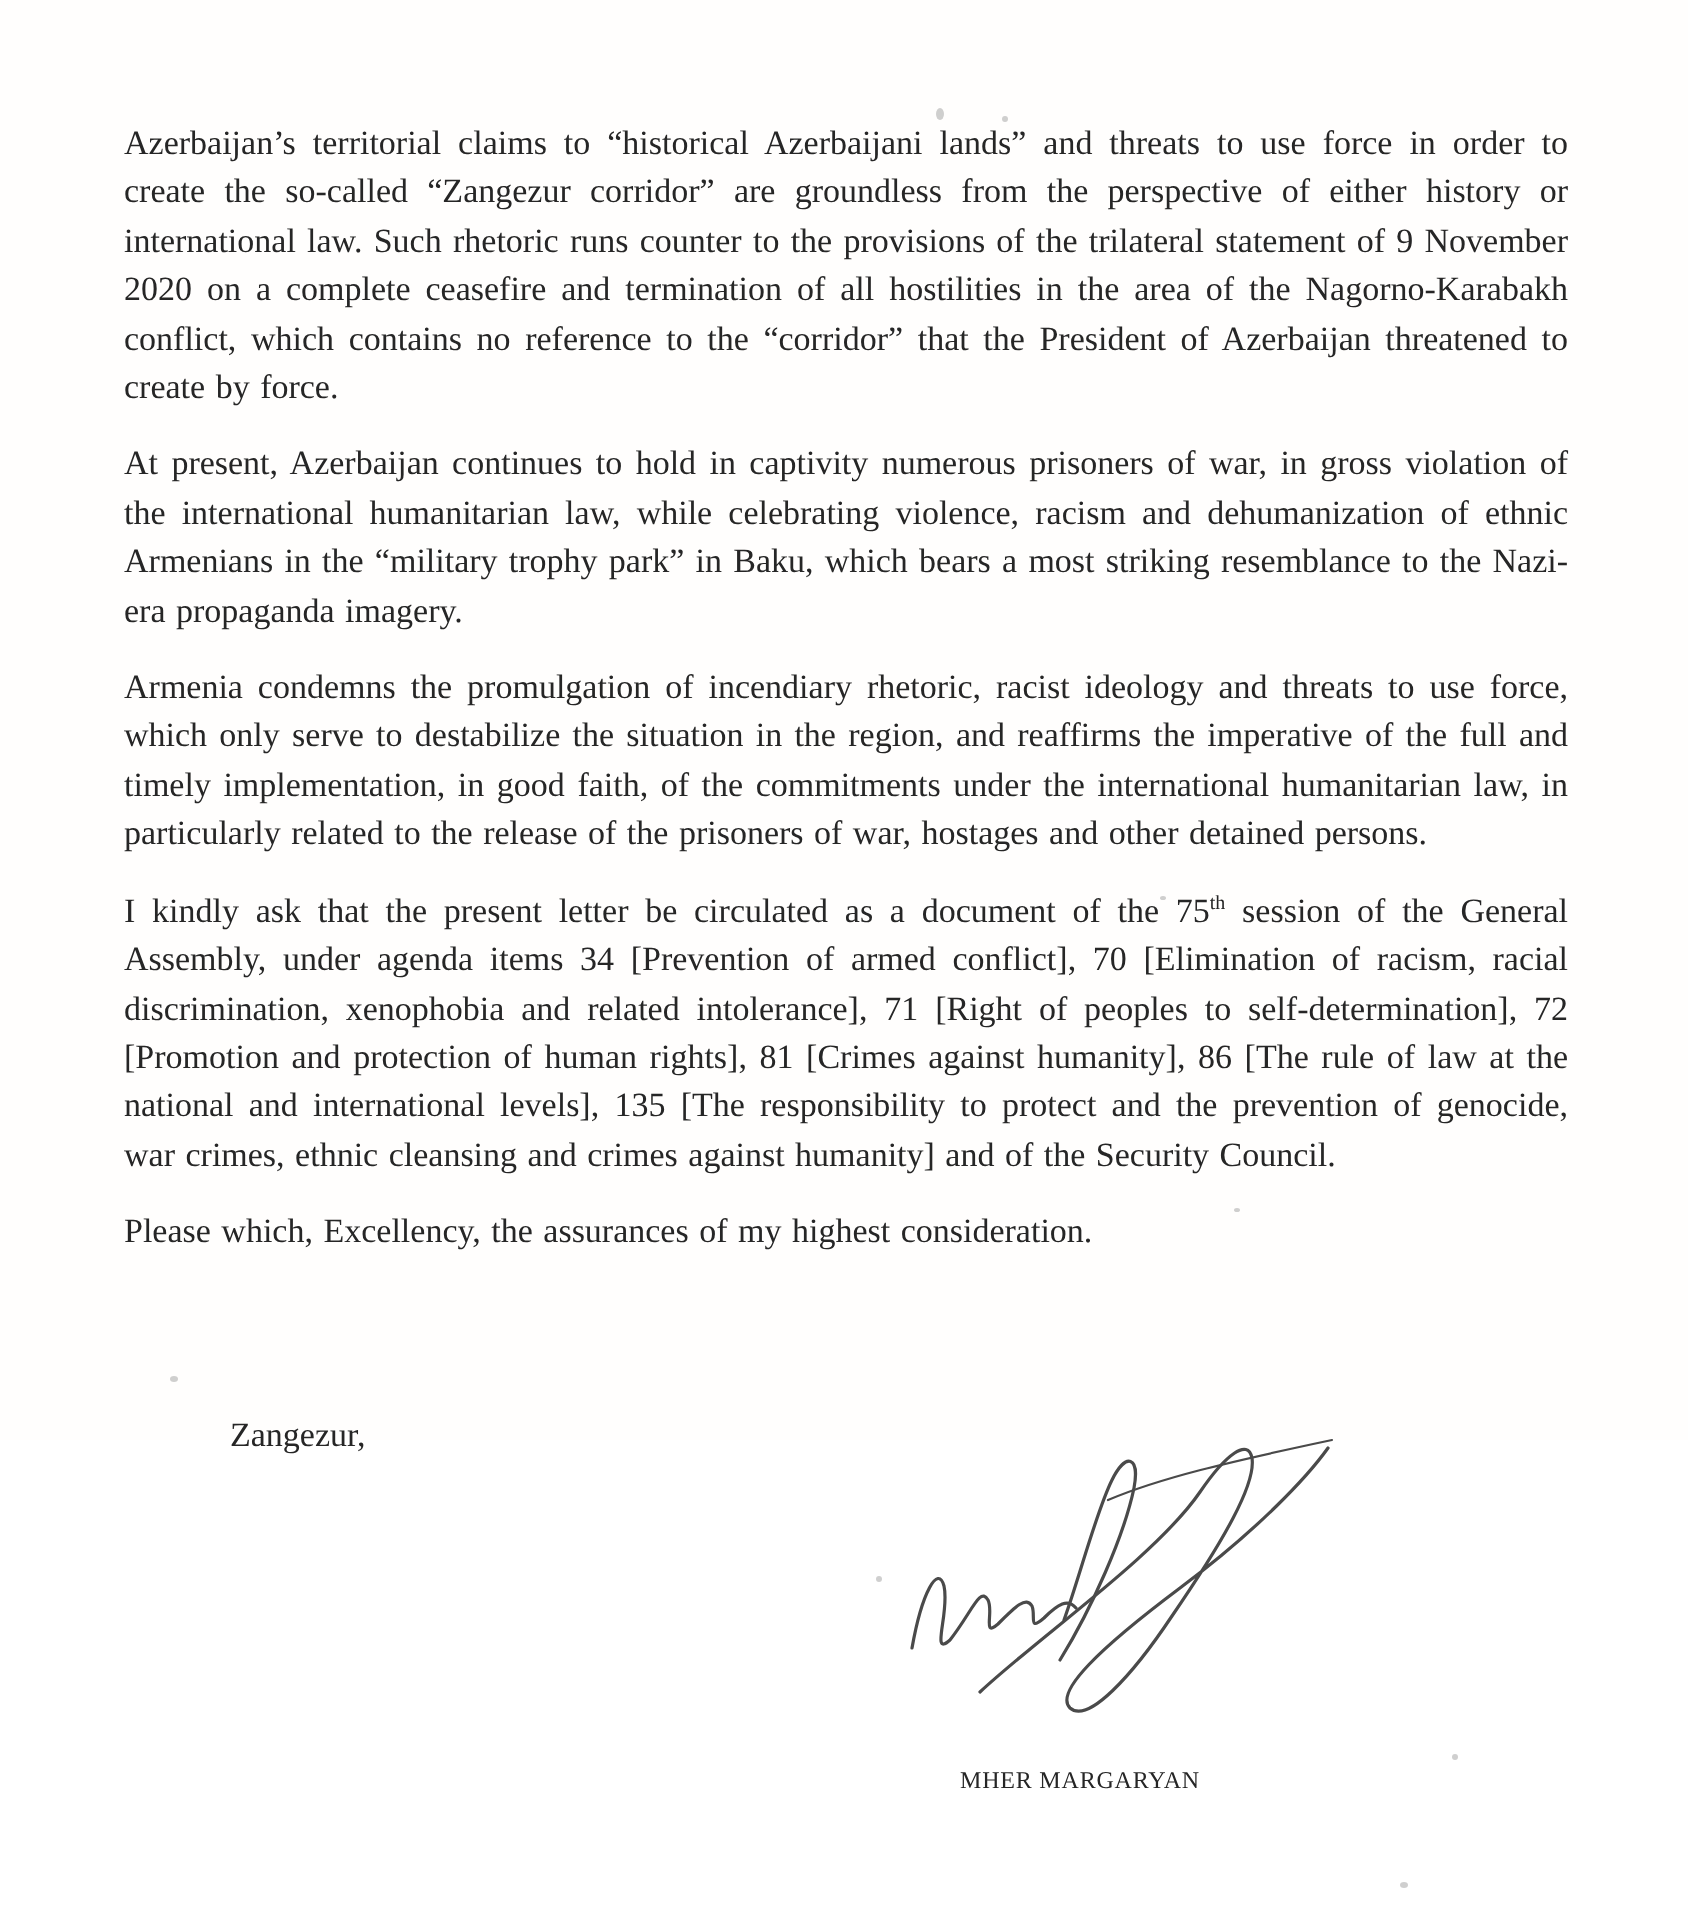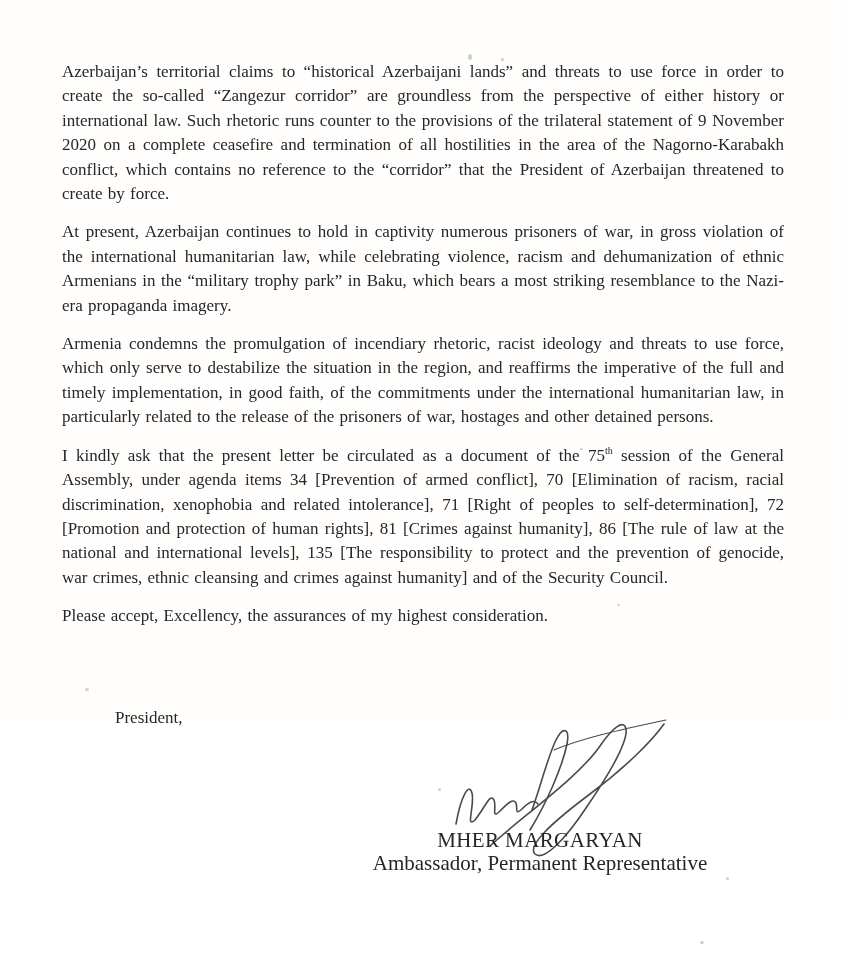--- a/index.html
+++ b/index.html
@@ -38,24 +38,24 @@
     font-size: 17px;
   }
   .signature-wrap {
     position: absolute;
     left: 428px; top: 696px;
     width: 244px; height: 180px;
   }
   .signature-wrap svg { display: block; }
   .sig-block {
     position: absolute;
-    left: 340px; top: 829px;
+    left: 340px; top: 879px;
     width: 400px;
     text-align: center;
-    font-size: 21px;
+    font-size: 12px;
     line-height: 23px;
   }
   .sig-name { letter-spacing: 0.4px; }
   .art {
     position: absolute;
     background: #a8a8a8;
     border-radius: 50%;
     opacity: 0.55;
   }
 </style>
@@ -63,41 +63,40 @@
 <body>
 
 <div class="page">
 
   <div class="body-text">
 
   <p class="para"><span>Azerbaijan’s territorial claims to “historical Azerbaijani lands” and threats to use force in order to create the so-called “Zangezur corridor” are groundless from the perspective of either history or international law. Such rhetoric runs counter to the provisions of the trilateral statement of 9 November 2020 on a complete ceasefire and termination of all hostilities in the area of the Nagorno-Karabakh conflict, which contains no reference to the “corridor” that the President of Azerbaijan threatened to create by force.</span></p>
       <p class="para"><span>At present, Azerbaijan continues to hold in captivity numerous prisoners of war, in gross violation of the international humanitarian law, while celebrating violence, racism and dehumanization of ethnic Armenians in the “military trophy park” in Baku, which bears a most striking resemblance to the Nazi-era propaganda imagery.</span></p>
       <p class="para"><span>Armenia condemns the promulgation of incendiary rhetoric, racist ideology and threats to use force, which only serve to destabilize the situation in the region, and reaffirms the imperative of the full and timely implementation, in good faith, of the commitments under the international humanitarian law, in particularly related to the release of the prisoners of war, hostages and other detained persons.</span></p>
       <p class="para"><span>I kindly ask that the present letter be circulated as a document of the 75</span><sup>th</sup><span> session of the General Assembly, under agenda items 34 </span><span class="it">[Prevention of armed conflict]</span><span>, 70 </span><span class="it">[Elimination of racism, racial discrimination, xenophobia and related intolerance</span><span>], 71 </span><span class="it">[Right of peoples to self-determination]</span><span>, 72 </span><span class="it">[Promotion and protection of human rights]</span><span>, 81 </span><span class="it">[Crimes against humanity]</span><span>, 86 </span><span class="it">[The rule of law at the national and international levels]</span><span>, 135 </span><span class="it">[The responsibility to protect and the prevention of genocide, war crimes, ethnic cleansing and crimes against humanity]</span><span> and of the Security Council.</span></p>
-      <p class="para"><span>Please accept, Excellency, the assurances of my highest consideration.</span></p>
+      <p class="para"><span>Please which, Excellency, the assurances of my highest consideration.</span></p>
     </div>
 
-  <div class="sincerely body-sincerely" style="position:absolute; left:62px; top:676px;">President,</div>
+  <div class="sincerely body-sincerely" style="position:absolute; left:62px; top:676px;">Zangezur,</div>
 
   <div class="signature-wrap">
     <svg width="244" height="180" viewBox="0 0 244 180" xmlns="http://www.w3.org/2000/svg" fill="none" stroke="#4a4a4a" stroke-width="1.6" stroke-linecap="round">
 
       <path d="M28 128 C33 100 41 86 44 97 C47 110 37 133 47 124 C58 110 62 97 66 104 C69 110 63 123 71 116 C80 107 85 102 88 107 C90 112 86 120 94 113 C101 106 106 103 110 108"></path>
 
       <path d="M104 114 C112 92 120 60 128 44 C135 30 142 32 139 48 C134 72 118 108 102 134"></path>
 
       <path d="M62 150 C92 122 150 82 172 50 C185 31 196 23 198 33 C200 46 184 74 158 112 C138 142 116 166 107 158 C99 150 122 128 162 98 C202 68 226 42 236 28"></path>
 
       <path d="M126 54 C152 43 186 35 238 24" stroke-width="1.1"></path>
     </svg>
   </div>
 
   <div class="sig-block">
     <div class="sig-name">MHER MARGARYAN</div>
-    <div class="sig-title">Ambassador, Permanent Representative</div>
   </div>
 
   <div class="art" style="left:468px; top:54px; width:4px; height:6px;"></div>
   <div class="art" style="left:501px; top:58px; width:3px; height:3px;"></div>
   <div class="art" style="left:85px; top:688px; width:4px; height:3px;"></div>
   <div class="art" style="left:580px; top:448px; width:3px; height:2px;"></div>
   <div class="art" style="left:438px; top:788px; width:3px; height:3px;"></div>
   <div class="art" style="left:726px; top:877px; width:3px; height:3px;"></div>
   <div class="art" style="left:700px; top:941px; width:4px; height:3px;"></div>
   <div class="art" style="left:617px; top:604px; width:3px; height:2px;"></div>

